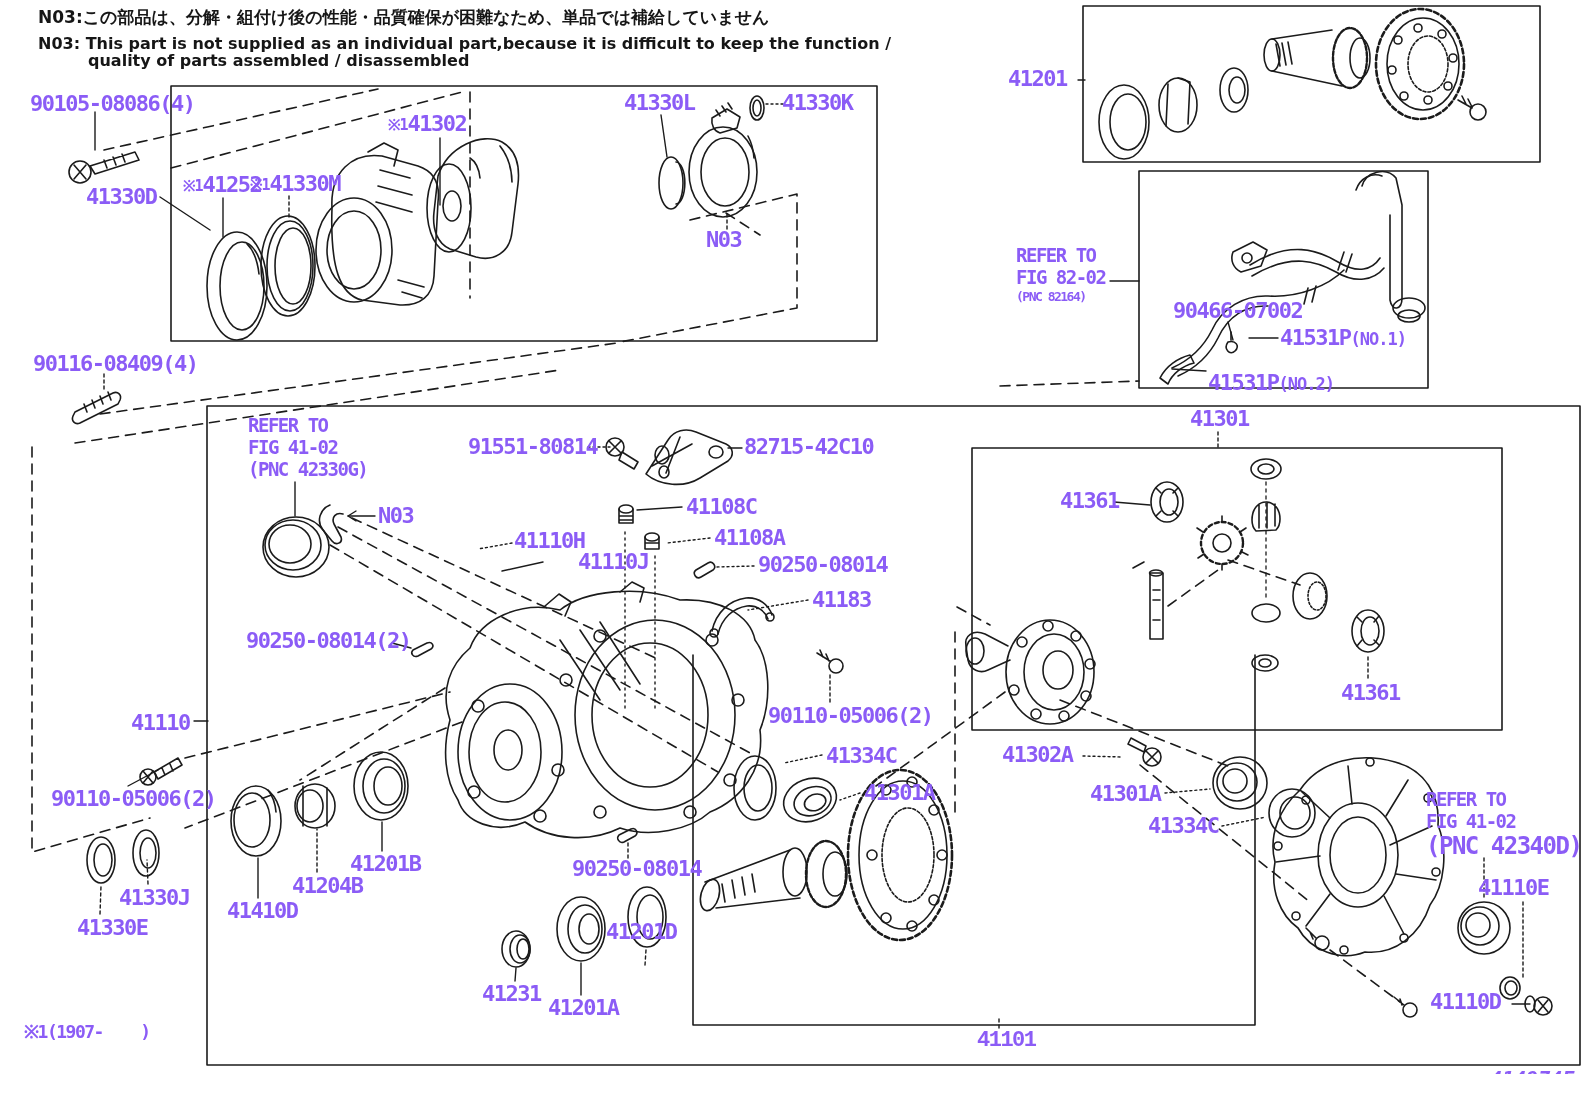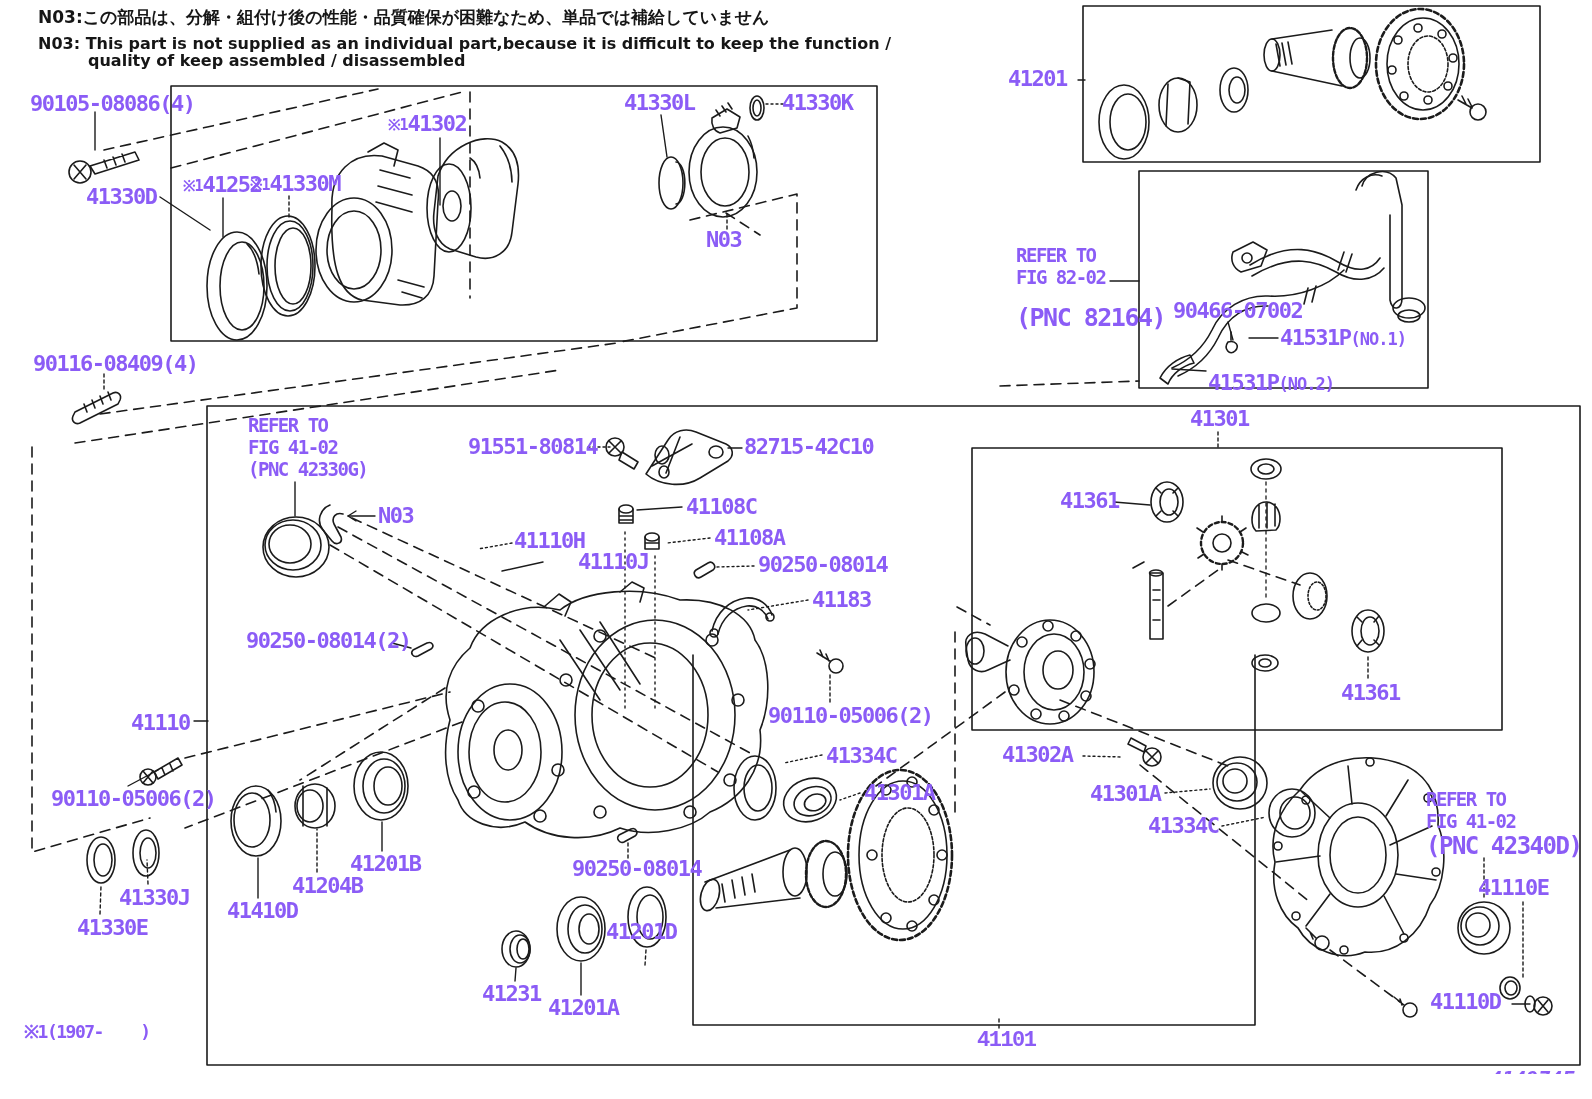--- a/index.html
+++ b/index.html
@@ -436,35 +436,35 @@
       <ellipse cx="1530" cy="1004" rx="5" ry="8"></ellipse>
     </g>
     <g>
       <circle cx="1410" cy="1010" r="7"></circle>
         <path d="M1404,1005 l-10,-8 M1400,999 l2,6"></path>
     </g>
   </svg>
 
   <div class="note" style="left:38px;top:6px;font-size:17px;">N03:この部品は、分解・組付け後の性能・品質確保が困難なため、単品では補給していません</div>
   <div class="note" style="left:38px;top:34px;font-size:16px;">N03: This part is not supplied as an individual part,because it is difficult to keep the function /</div>
-  <div class="note" style="left:88px;top:51px;font-size:16px;">quality of keep assembled / disassembled</div>
+  <div class="note" style="left:88px;top:51px;font-size:16px;">quality of parts assembled / disassembled</div>
 
   <div id="labels">
       <div class="lbl" style="left: 30px; top: 93px;"><span>90105-08086(4)</span></div>
       <div class="lbl" style="left: 86px; top: 186px;"><span>41330D</span></div>
       <div class="lbl" style="left: 183px; top: 174px;"><span class="pre">※1</span><span>41252</span></div>
       <div class="lbl" style="left: 250px; top: 173px;"><span class="pre">※1</span><span>41330M</span></div>
       <div class="lbl" style="left: 388px; top: 113px;"><span class="pre">※1</span><span>41302</span></div>
       <div class="lbl" style="left: 624px; top: 92px;"><span>41330L</span></div>
       <div class="lbl" style="left: 782px; top: 92px;"><span>41330K</span></div>
       <div class="lbl" style="left: 706px; top: 229px;"><span>N03</span></div>
       <div class="lbl" style="left: 1008px; top: 68px;"><span>41201</span></div>
       <div class="lbl" style="left: 1016px; top: 246px; font-size: 19px;"><span>REFER TO</span></div>
       <div class="lbl" style="left: 1016px; top: 268px; font-size: 19px;"><span>FIG 82-02</span></div>
-      <div class="lbl" style="left: 1016px; top: 290px; font-size: 25px; margin-top: 15px;"><span>(PNC 82164)</span></div>
+      <div class="lbl" style="left: 1016px; top: 290px; font-size: 13px;"><span>(PNC 82164)</span></div>
       <div class="lbl" style="left: 1173px; top: 300px;"><span>90466-07002</span></div>
       <div class="lbl" style="left: 1280px; top: 327px;"><span>41531P</span><span class="suf">(NO.1)</span></div>
       <div class="lbl" style="left: 1208px; top: 372px; text-align: center;"><span>41531P</span><span class="suf">(NO.2)</span></div>
       <div class="lbl" style="left: 33px; top: 353px;"><span>90116-08409(4)</span></div>
       <div class="lbl" style="left: 248px; top: 416px; font-size: 19px;"><span>REFER TO</span></div>
       <div class="lbl" style="left: 248px; top: 438px; font-size: 19px;"><span>FIG 41-02</span></div>
       <div class="lbl" style="left: 248px; top: 460px; font-size: 19px;"><span>(PNC 42330G)</span></div>
       <div class="lbl" style="left: 378px; top: 505px;"><span>N03</span></div>
       <div class="lbl" style="left: 468px; top: 436px;"><span>91551-80814</span></div>
       <div class="lbl" style="left: 744px; top: 436px;"><span>82715-42C10</span></div>

